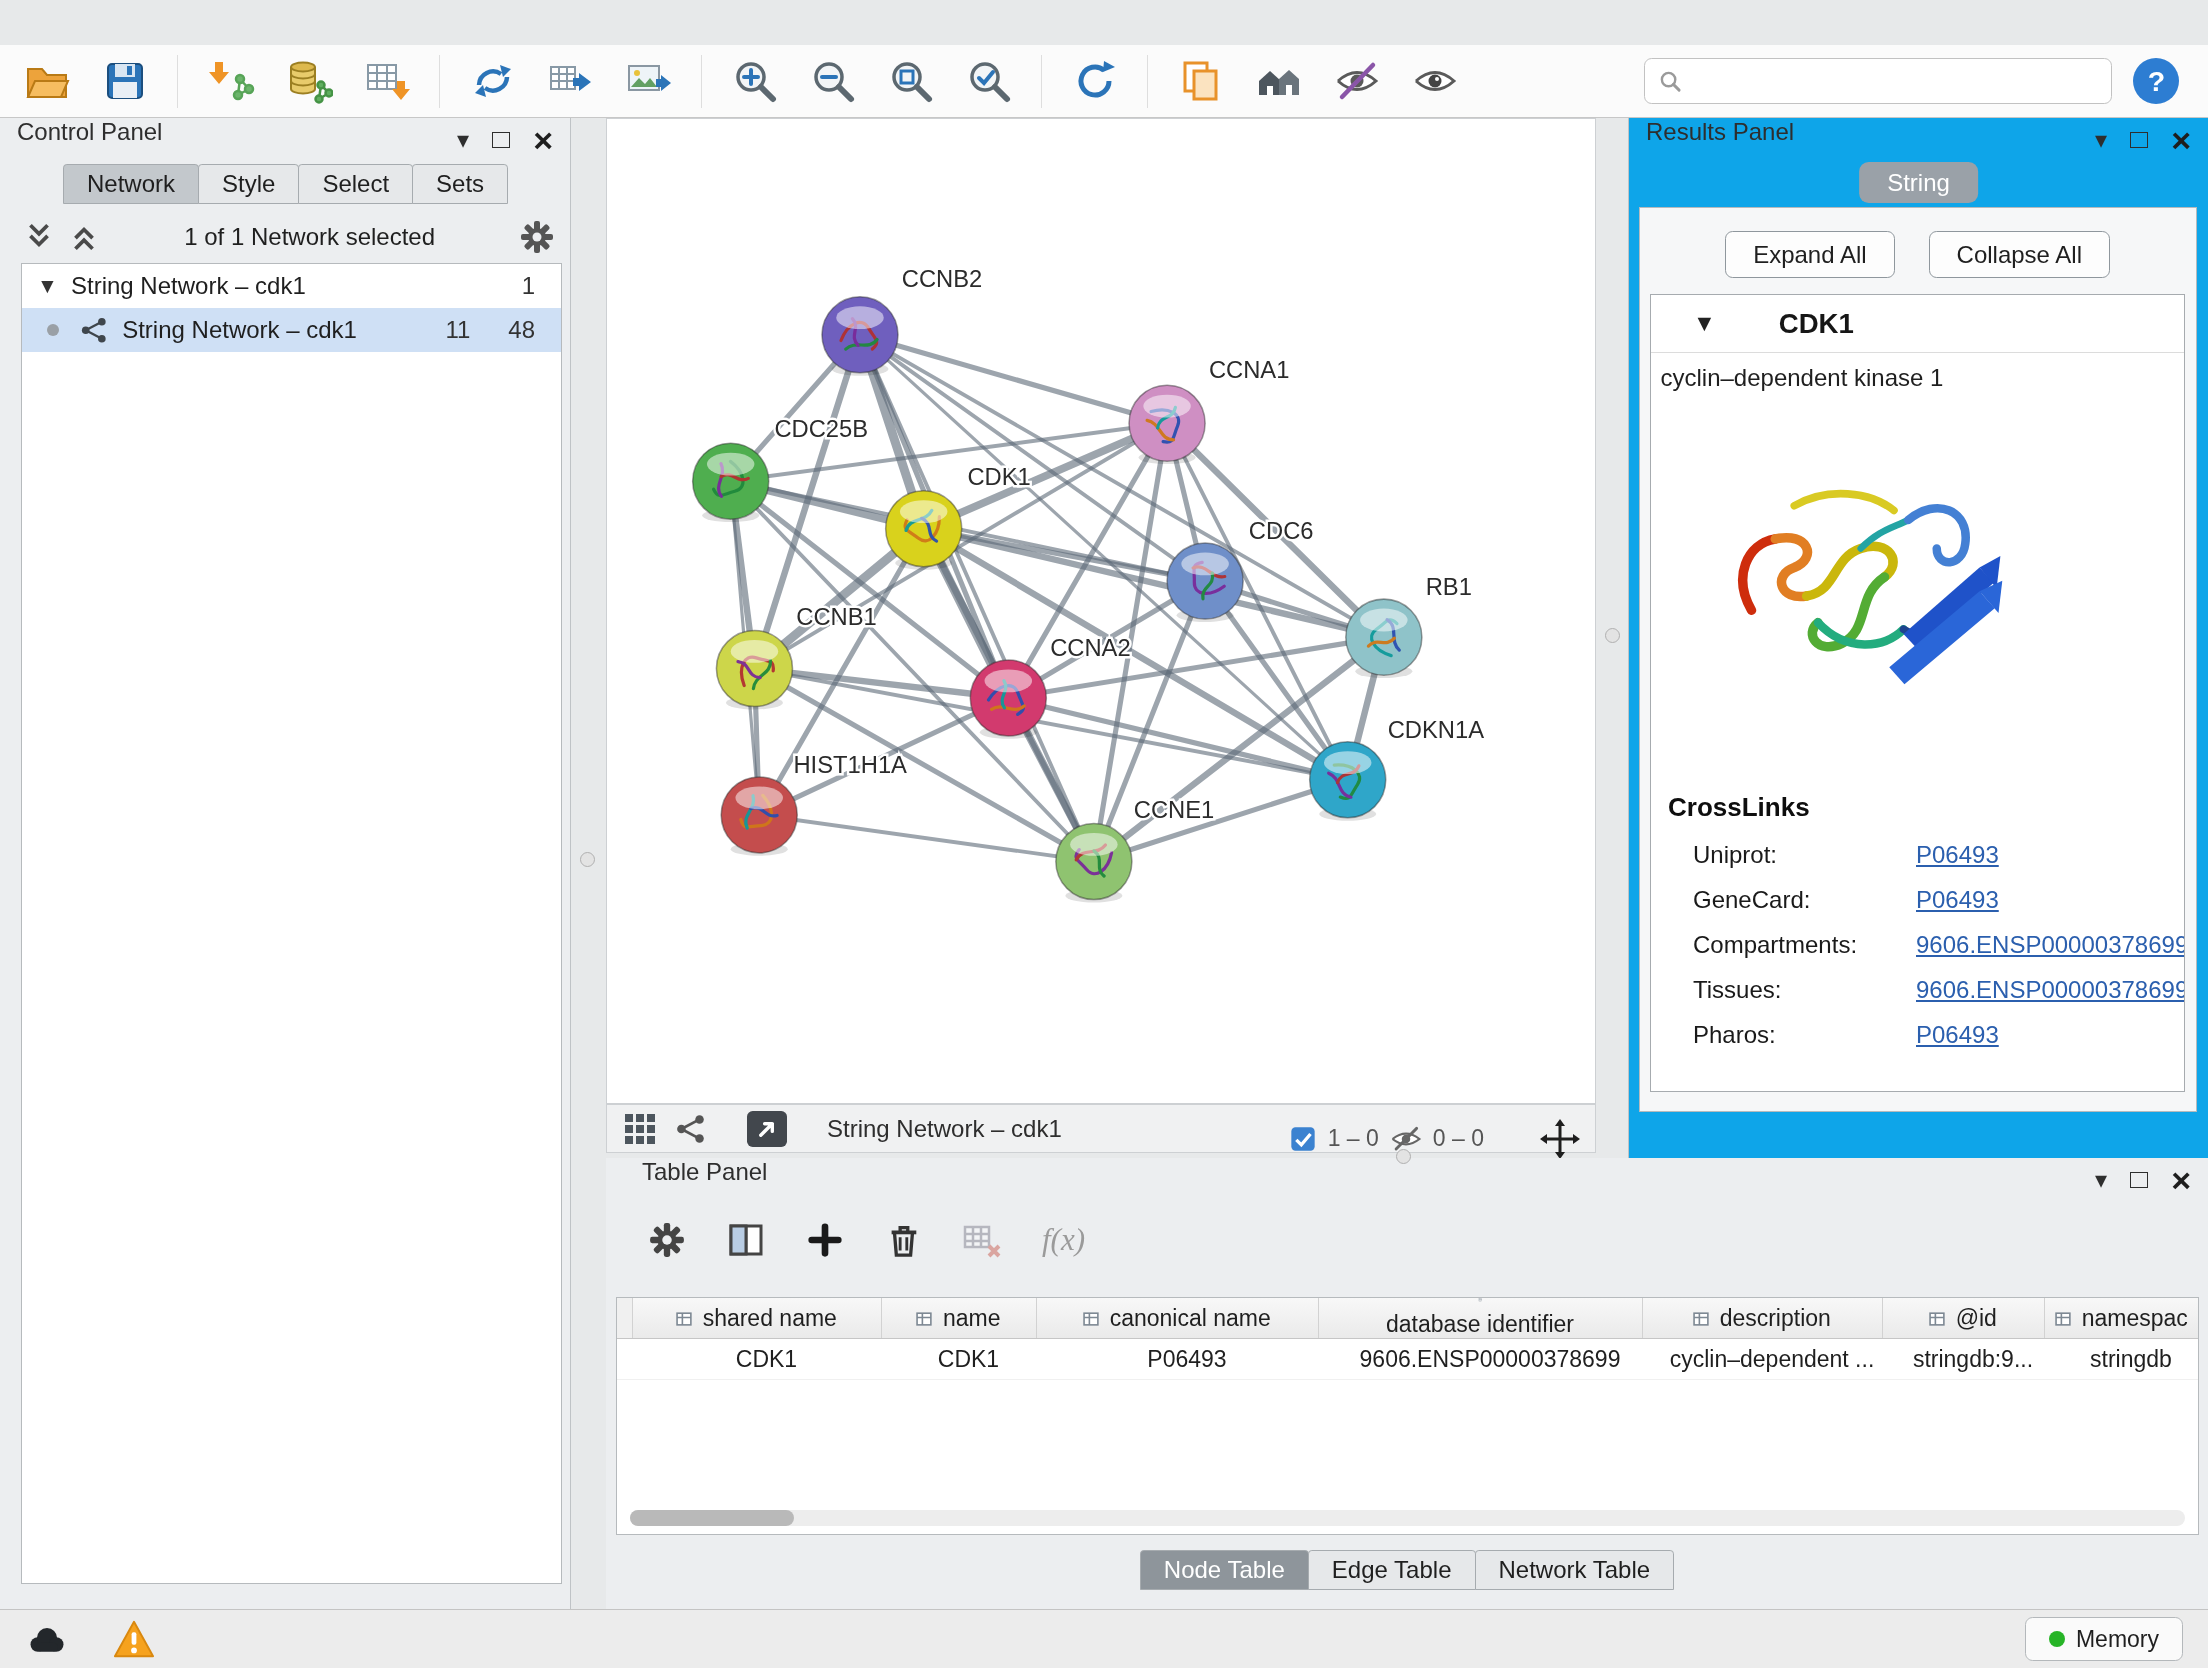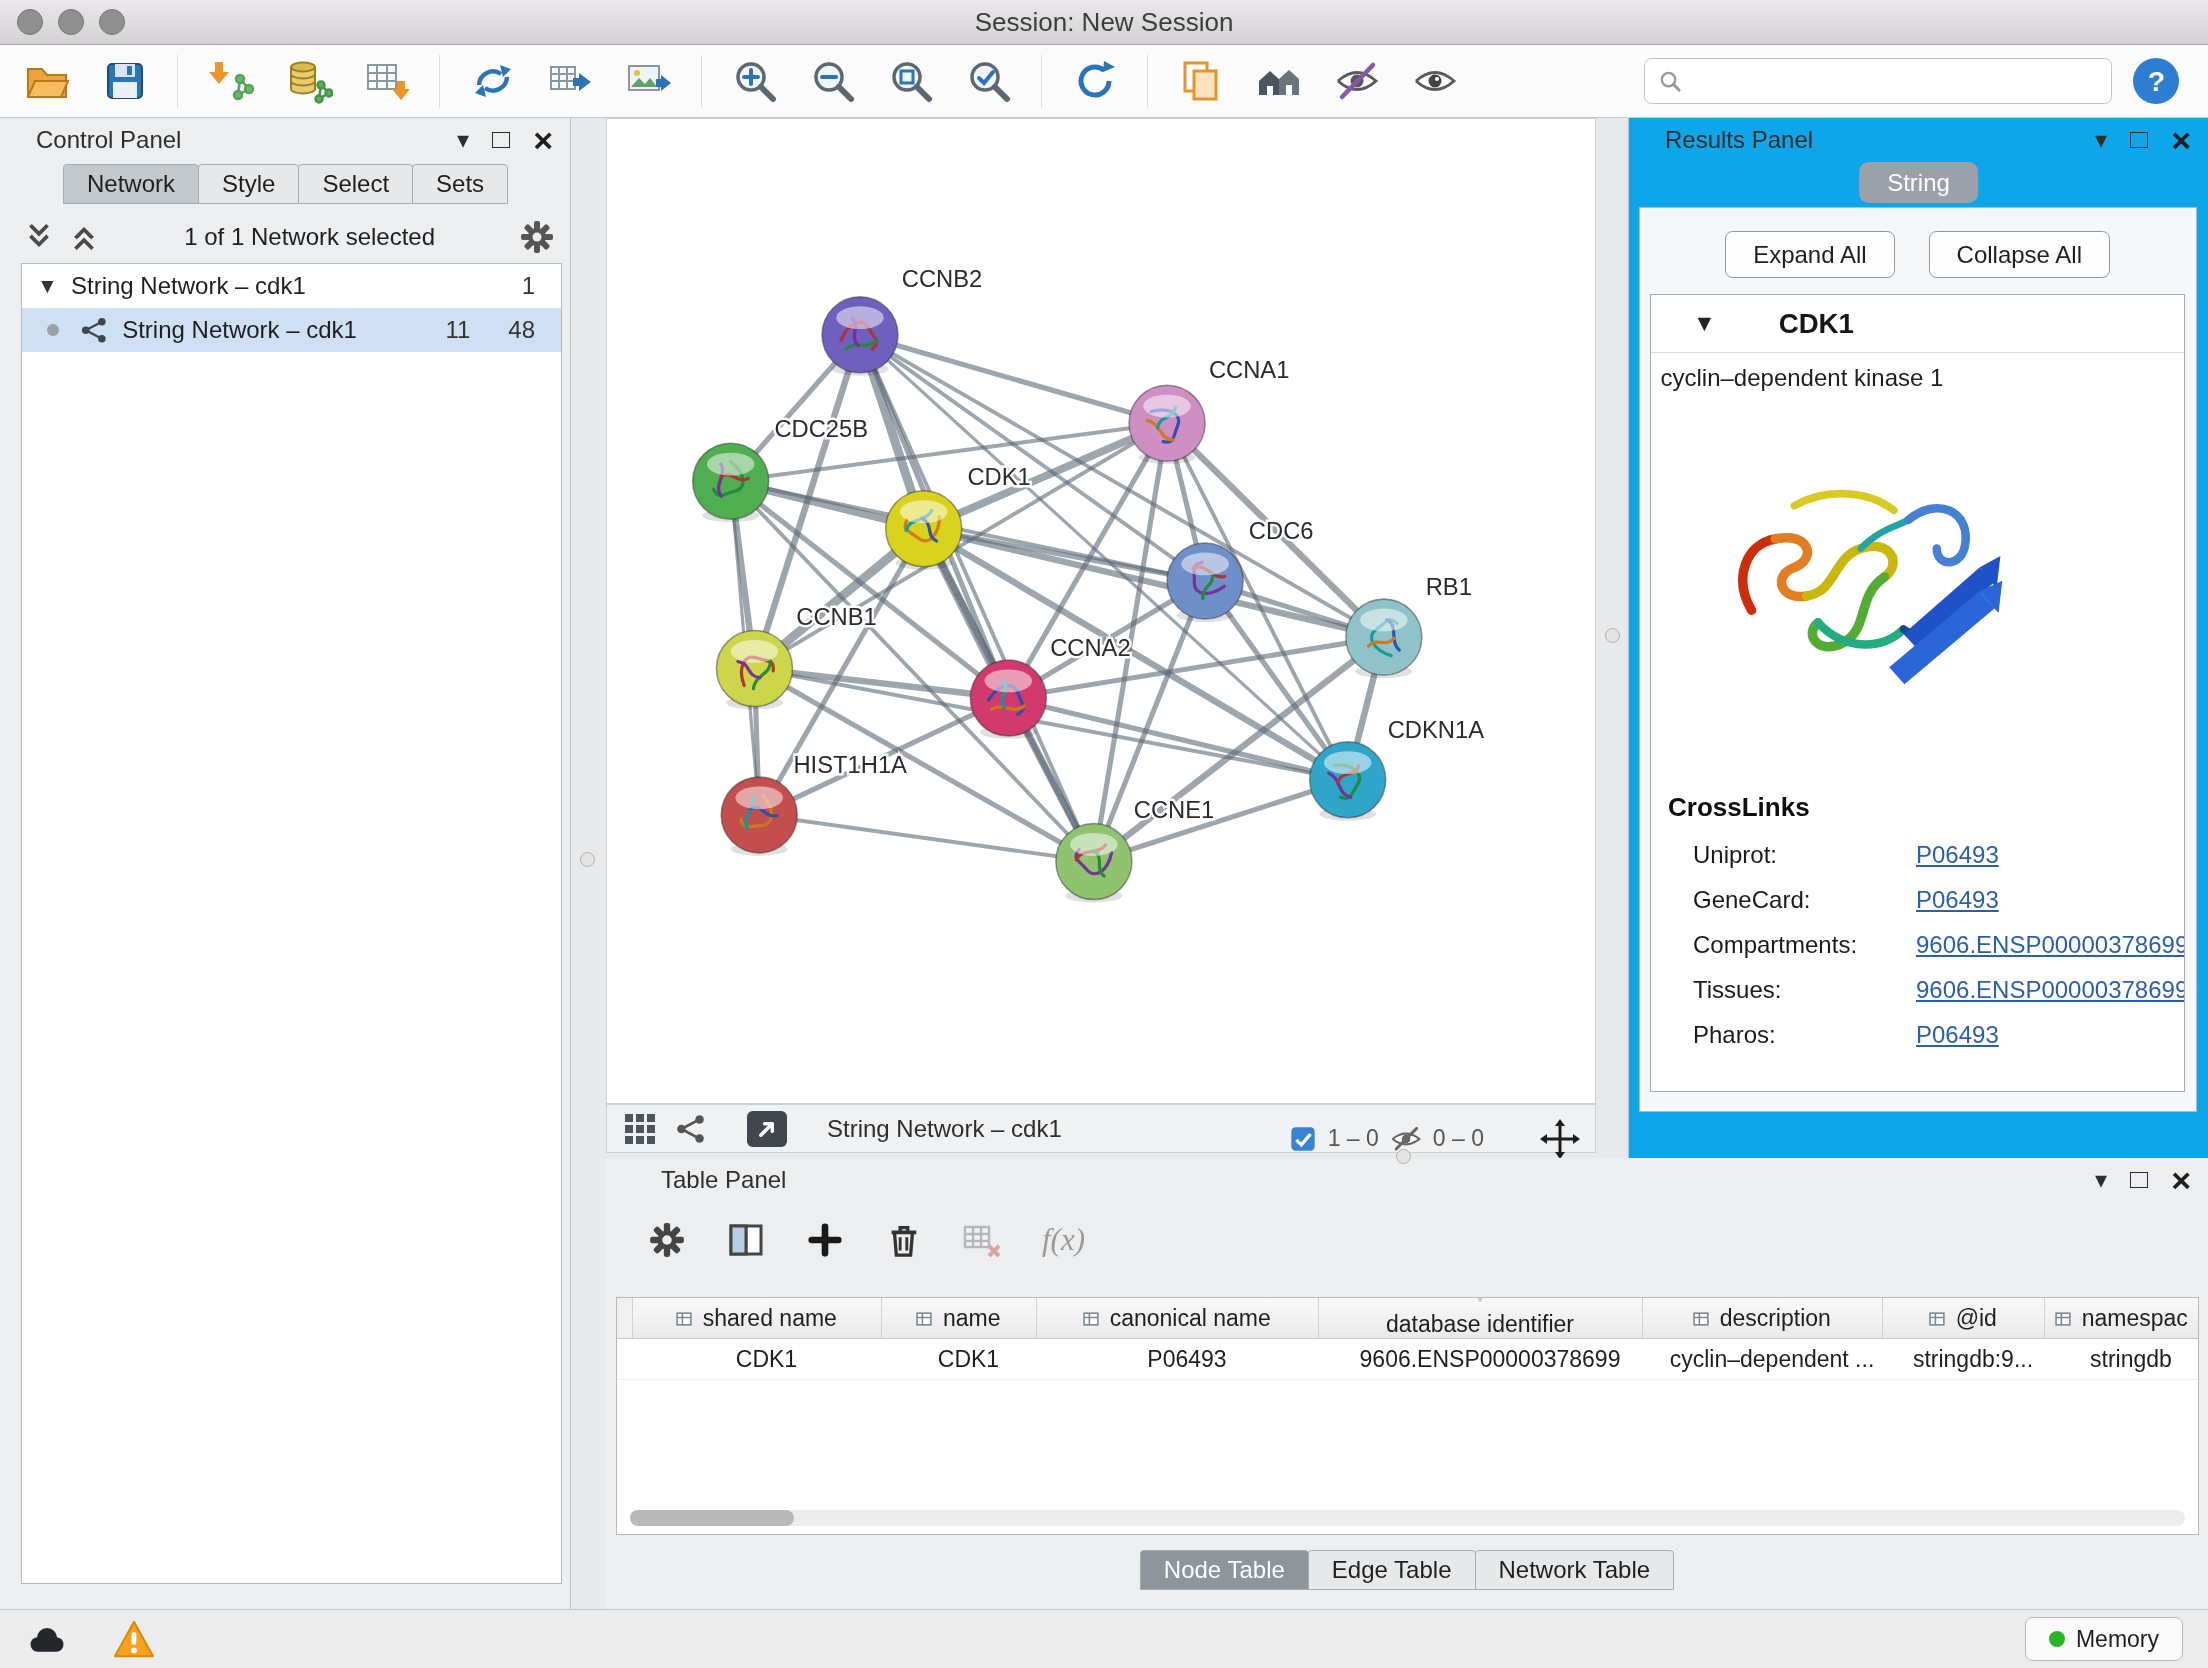--- a/index.html
+++ b/index.html
@@ -14,21 +14,21 @@
 
   
   .toolbar{position:absolute;top:45px;left:0;right:0;height:73px;background:#fbfbfb;border-bottom:1px solid #c7c7c7;display:flex;align-items:center;padding:0 21px;box-sizing:border-box;}
   .tb-btn{width:51px;height:51px;margin-right:27px;display:flex;align-items:center;justify-content:center;flex:none;}
   .tb-sep{width:1px;height:53px;background:#dedede;margin-right:27px;flex:none;}
   .tb-search{margin-left:auto;width:468px;height:46px;border:1px solid #c2c2c2;border-radius:7.6px;background:#fff;display:flex;align-items:center;padding:0 13.3px;box-sizing:border-box;flex:none;}
   .tb-search input{border:0;outline:0;flex:1;font:23px "Liberation Sans",sans-serif;margin-left:9.5px;background:transparent;}
   .tb-help{width:46px;height:46px;border-radius:50%;background:#2d7dd2;color:#fff;font-size:28.5px;font-weight:bold;display:flex;align-items:center;justify-content:center;margin:0 7.6px 0 21px;flex:none;}
 
   
-  .panel-header{height:44px;display:flex;align-items:center;padding:0 17px;margin-left:19px;}
+  .panel-header{height:44px;display:flex;padding:0 17px;}
   .ph-title{font-size:24px;color:#2e2e2e;}
   .ph-icons{margin-left:auto;display:flex;align-items:center;gap:23px;}
   .ph-menu{font-size:24px;color:#2e2e2e;line-height:1;}
   .ph-float{width:18px;height:16px;border:1.9px solid #2e2e2e;box-sizing:border-box;}
   .ph-close{font-size:34px;font-weight:bold;color:#1e1e1e;line-height:23px;}
 
   
   .control-panel{position:absolute;left:0;top:118px;width:571px;height:1491px;background:#eceef0;border-right:1px solid #bfc3c6;box-sizing:border-box;}
   .cp-tabs{position:absolute;left:63px;top:46px;display:flex;}
   .tab{height:38px;line-height:38px;padding:0 23px;font-size:24px;color:#1f1f1f;background:#e6e8ea;border:1px solid #a6abaf;margin-left:-1px;border-radius:3.8px 3.8px 0 0;}
@@ -93,28 +93,20 @@
   .memory-btn{margin-left:auto;display:flex;align-items:center;gap:11.4px;background:#fafafa;border:1px solid #b4b8bb;border-radius:7.6px;padding:7.6px 23px;font-size:23px;color:#1f1f1f;}
   .mem-dot{width:16px;height:16px;border-radius:50%;background:#27b427;}
 
   .split-dot{position:absolute;width:15px;height:15px;border-radius:50%;background:#e3e3e3;border:1px solid #b0b0b0;box-sizing:border-box;}
 </style>
 </head>
 <body>
 
 <div class="app">
 
-  <div class="titlebar">
-    <div class="traffic">
-      <span></span>
-      <span></span>
-      <span></span>
-    </div>
-    <div class="title-text">Session: New Session</div>
-  </div>
 
   <div class="toolbar">
     <span class="tb-btn">
         <svg width="48" height="48" viewBox="0 0 48 48">
           <path d="M5 12h14l5 6h19v22H5z" fill="#eda33b" stroke="#b97a15" stroke-width="2"></path>
           <path d="M5 40l7-16h33l-7 16z" fill="#f6bd60" stroke="#b97a15" stroke-width="2"></path>
         </svg>
       </span>
     <span class="tb-btn">
         <svg width="48" height="48" viewBox="0 0 48 48">

